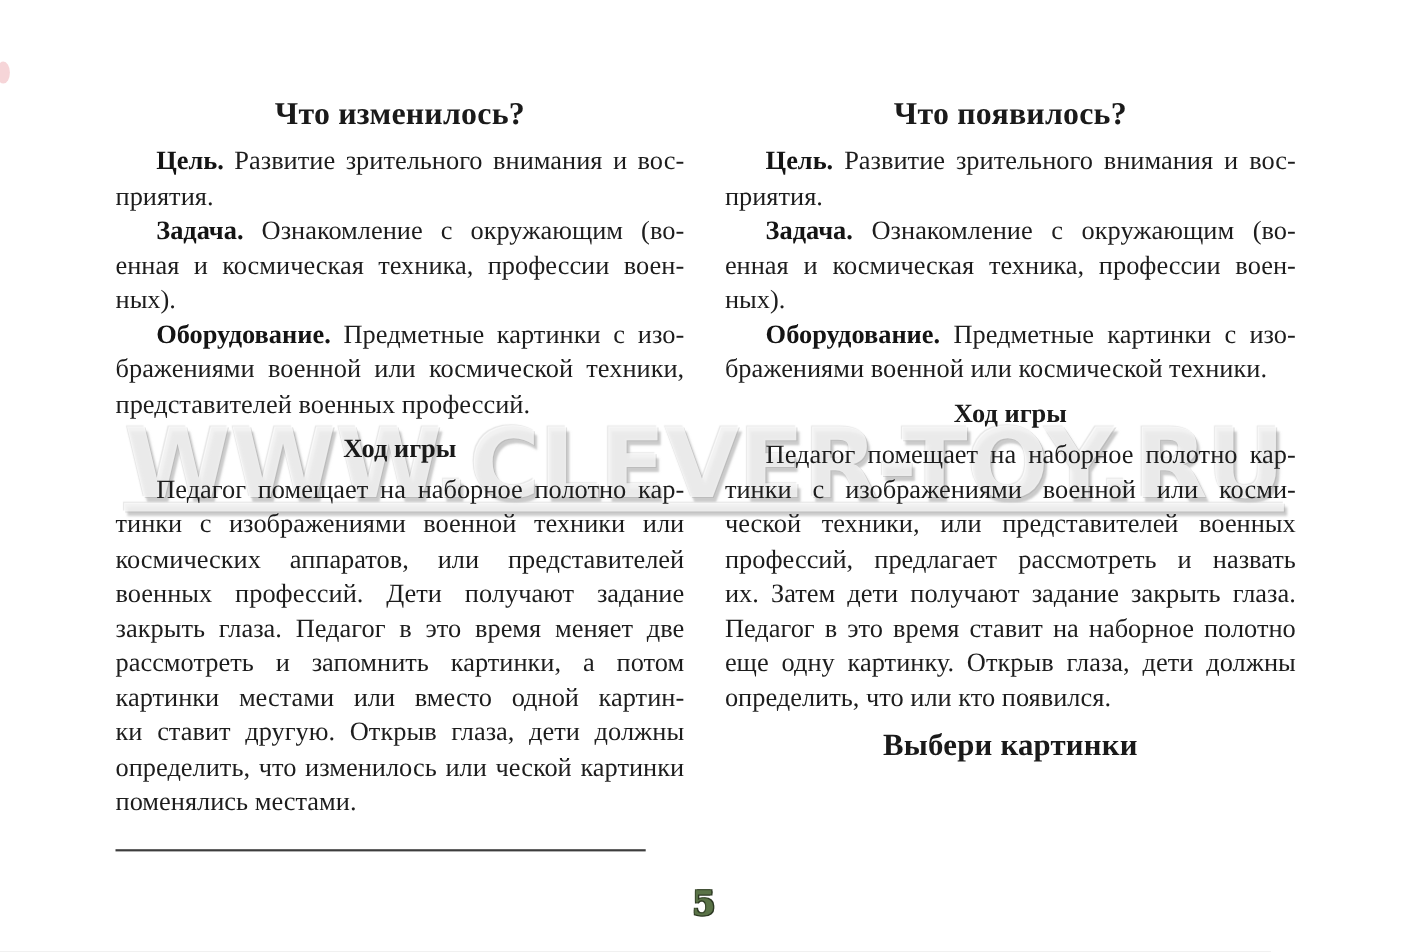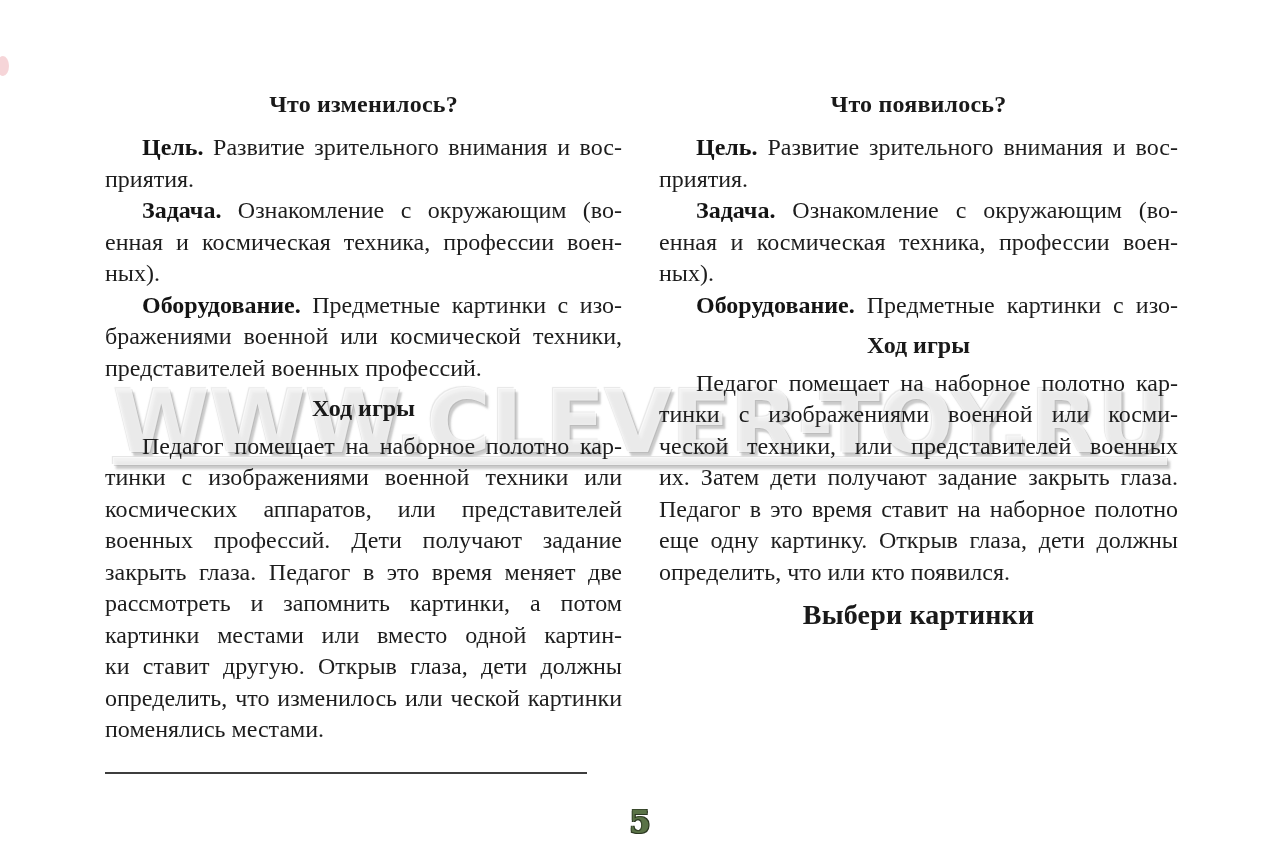--- a/index.html
+++ b/index.html
@@ -45,21 +45,21 @@
     background: rgba(238,178,184,0.55);
     border-radius: 50%;
     z-index: 1;
   }
 
   .col { position: absolute; top: 88px; z-index: 2; }
   .col-left  { left: 105px; width: 517px; }
   .col-right { left: 659px; width: 519px; }
 
   .game-title {
-    font-size: 24px;
+    font-size: 29px;
     line-height: 32px;
     font-weight: 700;
     text-align: center;
     margin: 0 0 12px 0;
     letter-spacing: 0.2px;
     color: #1a1a1a;
   }
   .game-title-large {
     font-size: 28px;
     line-height: 36px;
@@ -183,29 +183,33 @@
     <div class="para">
       <div class="tline first-line"><b class="runin">Задача.</b><span> Ознакомление с окружающим (во-</span></div>
       <div class="plines">
           <div class="tline">енная и космическая техника, профессии воен-</div>
           <div class="tline">ных).</div>
         </div>
     </div>
 
     <div class="para">
       <div class="tline first-line"><b class="runin">Оборудование.</b><span> Предметные картинки с изо-</span></div>
+      <div class="plines">
+          <div class="tline">бражениями военной или космической техники.</div>
+        </div>
     </div>
 
     <div class="section-title">Ход игры</div>
 
     <div class="para">
       <div class="plines indent-first">
           <div class="tline">Педагог помещает на наборное полотно кар-</div>
           <div class="tline">тинки с изображениями военной или косми-</div>
           <div class="tline">ческой техники, или представителей военных</div>
+          <div class="tline">профессий, предлагает рассмотреть и назвать</div>
           <div class="tline">их. Затем дети получают задание закрыть глаза.</div>
           <div class="tline">Педагог в это время ставит на наборное полотно</div>
           <div class="tline">еще одну картинку. Открыв глаза, дети должны</div>
           <div class="tline">определить, что или кто появился.</div>
         </div>
     </div>
 
     <div class="game-title-large">Выбери картинки</div>
 
   </div>

